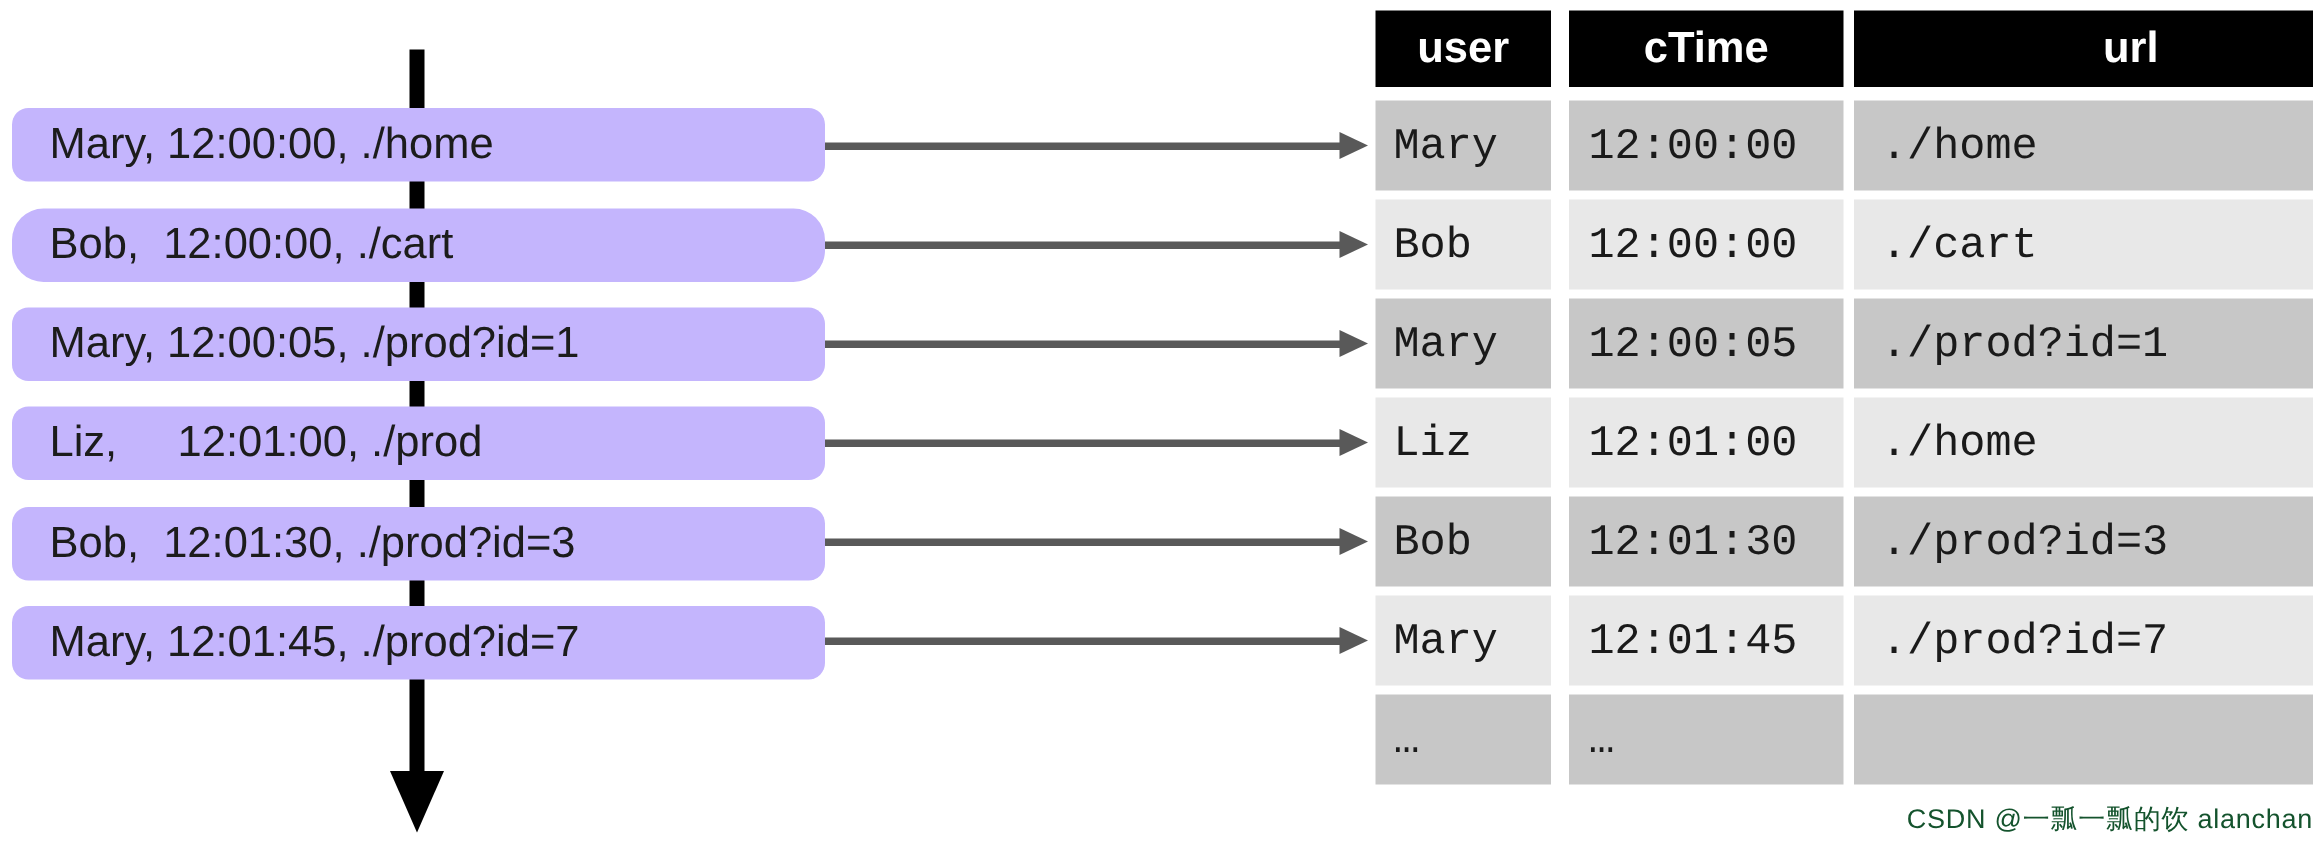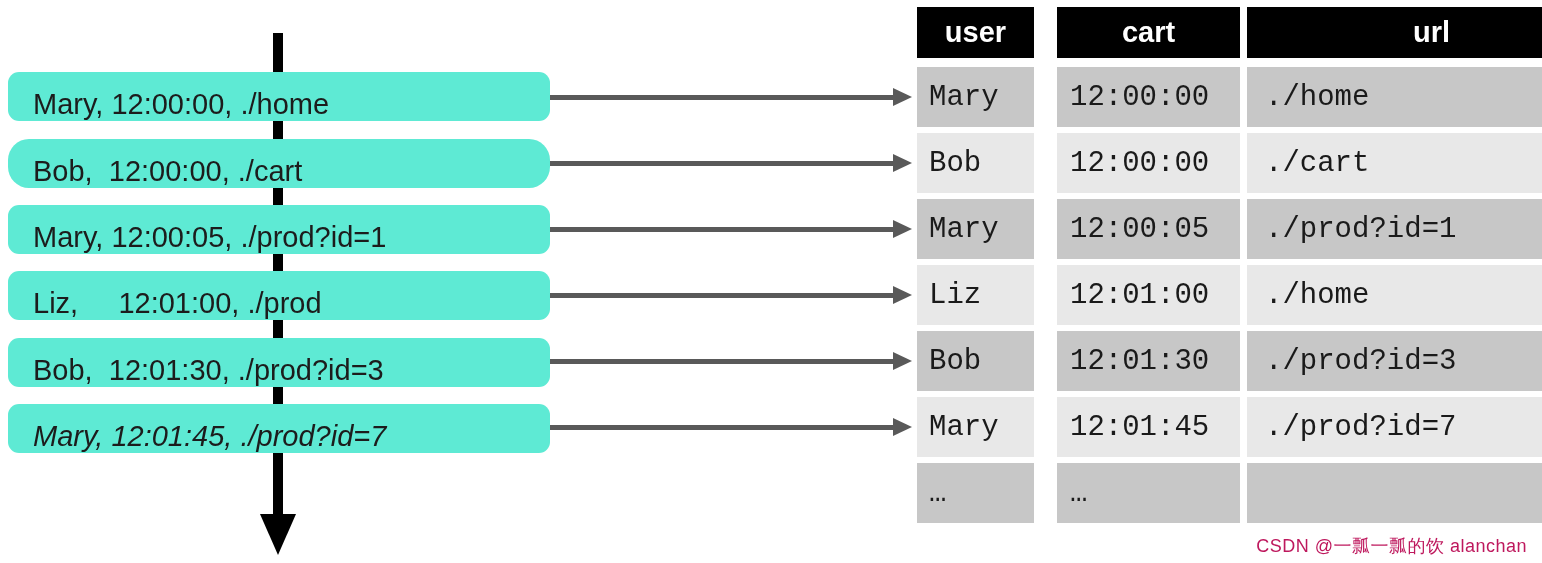--- a/index.html
+++ b/index.html
@@ -30,36 +30,36 @@
     border-right: 18px solid transparent;
     border-top: 41px solid #000000;
     z-index: 1;
   }
 
   
   .event-box {
     position: absolute;
     left: 8px;
     width: 542px; height: 49px;
-    background: #5eead4;
+    background: #c4b5fd;
     border-radius: 11px;
     z-index: 2;
     display: flex;
-    align-items: flex-end;
+    align-items: center;
     padding-left: 25px;
     font-size: 29px;
     white-space: pre;
     color: #1c1c1c;
   }
   .eb0 { top: 72px; }
   .eb1 { top: 139px; border-radius: 21px; }
   .eb2 { top: 205px; }
   .eb3 { top: 271px; }
   .eb4 { top: 338px; }
-  .eb5 { top: 404px; font-style: italic; }
+  .eb5 { top: 404px; }
 
   
   .h-arrow {
     position: absolute;
     left: 550px;
     width: 362px; height: 18px;
     z-index: 2;
   }
   .ha0 { top: 88px; }
   .ha1 { top: 154px; }
@@ -104,32 +104,32 @@
   .r4 { top: 331px; }
   .r5 { top: 397px; }
   .r6 { top: 463px; }
   .body-row { height: 60px; font-family: Liberation Mono, monospace; }
   .cell {
     display: flex;
     align-items: center;
     font-size: 29px;
     height: 100%;
   }
-  .c-user  { width: 117px; margin-right: 23px; padding-left: 12px; }
+  .c-user  { width: 117px; margin-right: 12px; padding-left: 12px; }
   .c-ctime { width: 183px; margin-right: 7px; padding-left: 13px; }
   .c-url   { width: 369px; padding-left: 18px; }
   .shade-dark .cell  { background: #c7c7c7; }
   .shade-light .cell { background: #e8e8e8; }
 
   
   .watermark {
     position: absolute;
-    right: 15px; top: 534px;
+    right: 0; top: 534px;
     font-size: 18px;
-    color: #be185d;
+    color: #14532d;
     z-index: 3;
     letter-spacing: 0.5px;
   }
 </style>
 </head>
 <body>
 
 <div class="canvas">
 
   <div class="v-arrow-shaft"></div>
@@ -164,21 +164,21 @@
     </div>
   <div class="h-arrow ha5">
       <div class="shaft"></div>
       <div class="head"></div>
     </div>
 
   <div class="dyn-table">
 
     <div class="trow thead">
       <div class="cell c-user">user</div>
-      <div class="cell c-ctime">cart</div>
+      <div class="cell c-ctime">cTime</div>
       <div class="cell c-url">url</div>
     </div>
 
     <div class="trow body-row shade-dark r0">
       <div class="cell c-user">Mary</div>
       <div class="cell c-ctime">12:00:00</div>
       <div class="cell c-url">./home</div>
     </div>
 
     <div class="trow body-row shade-light r1">

